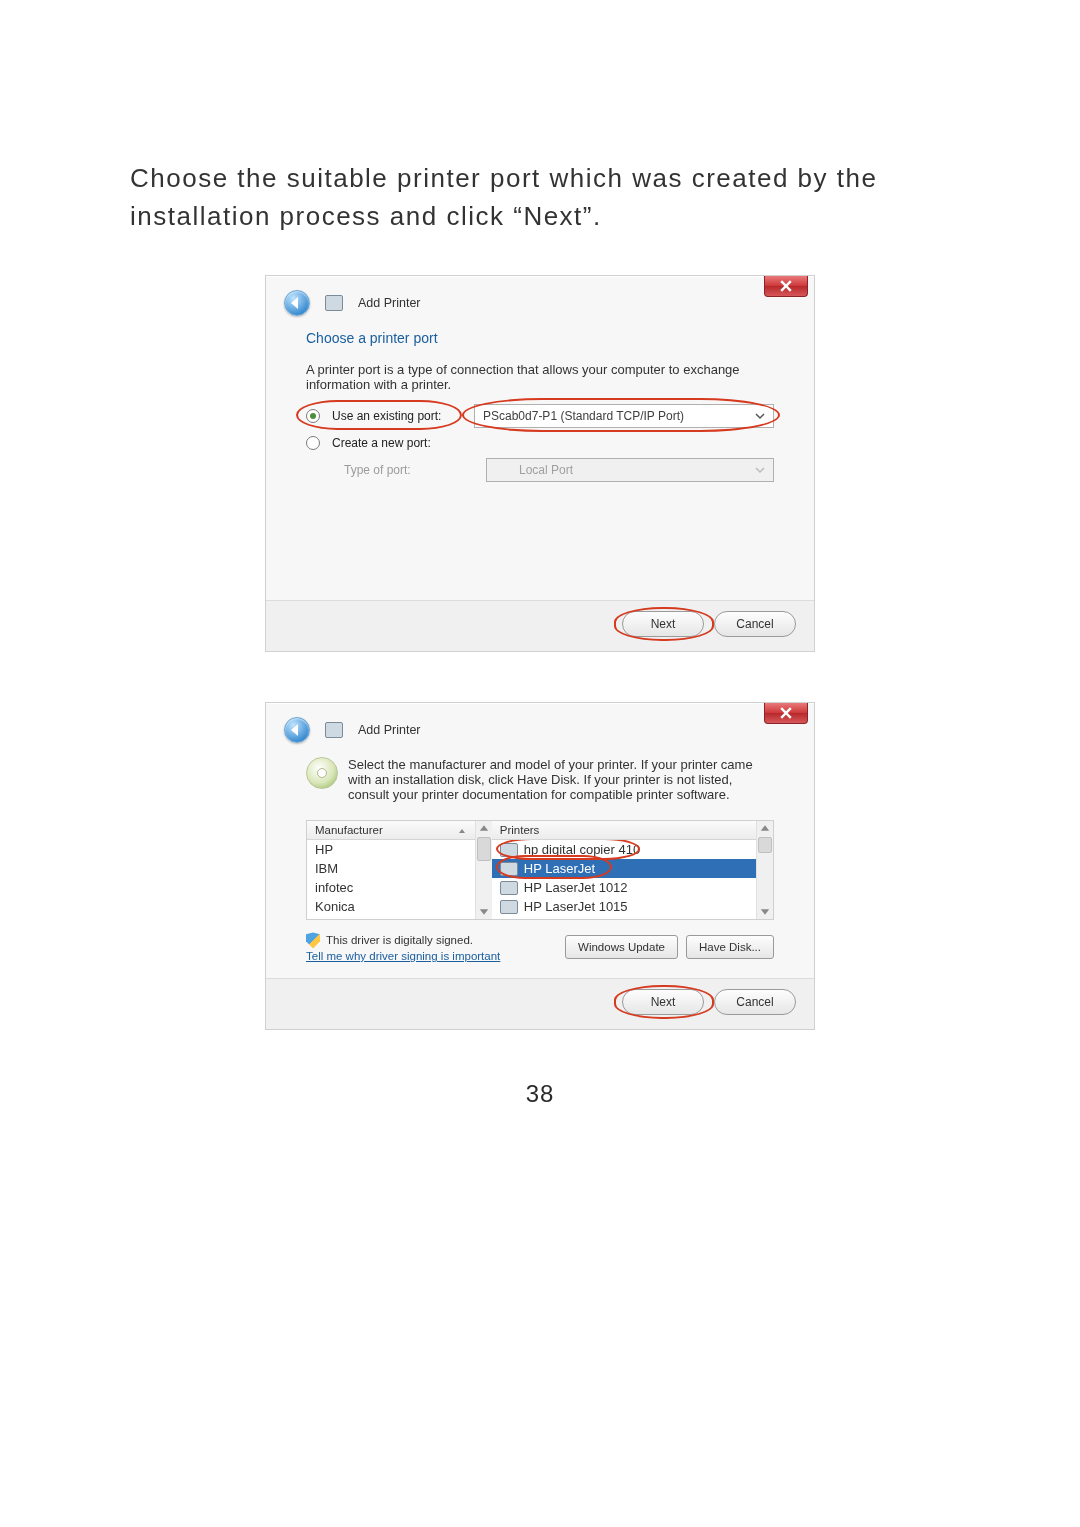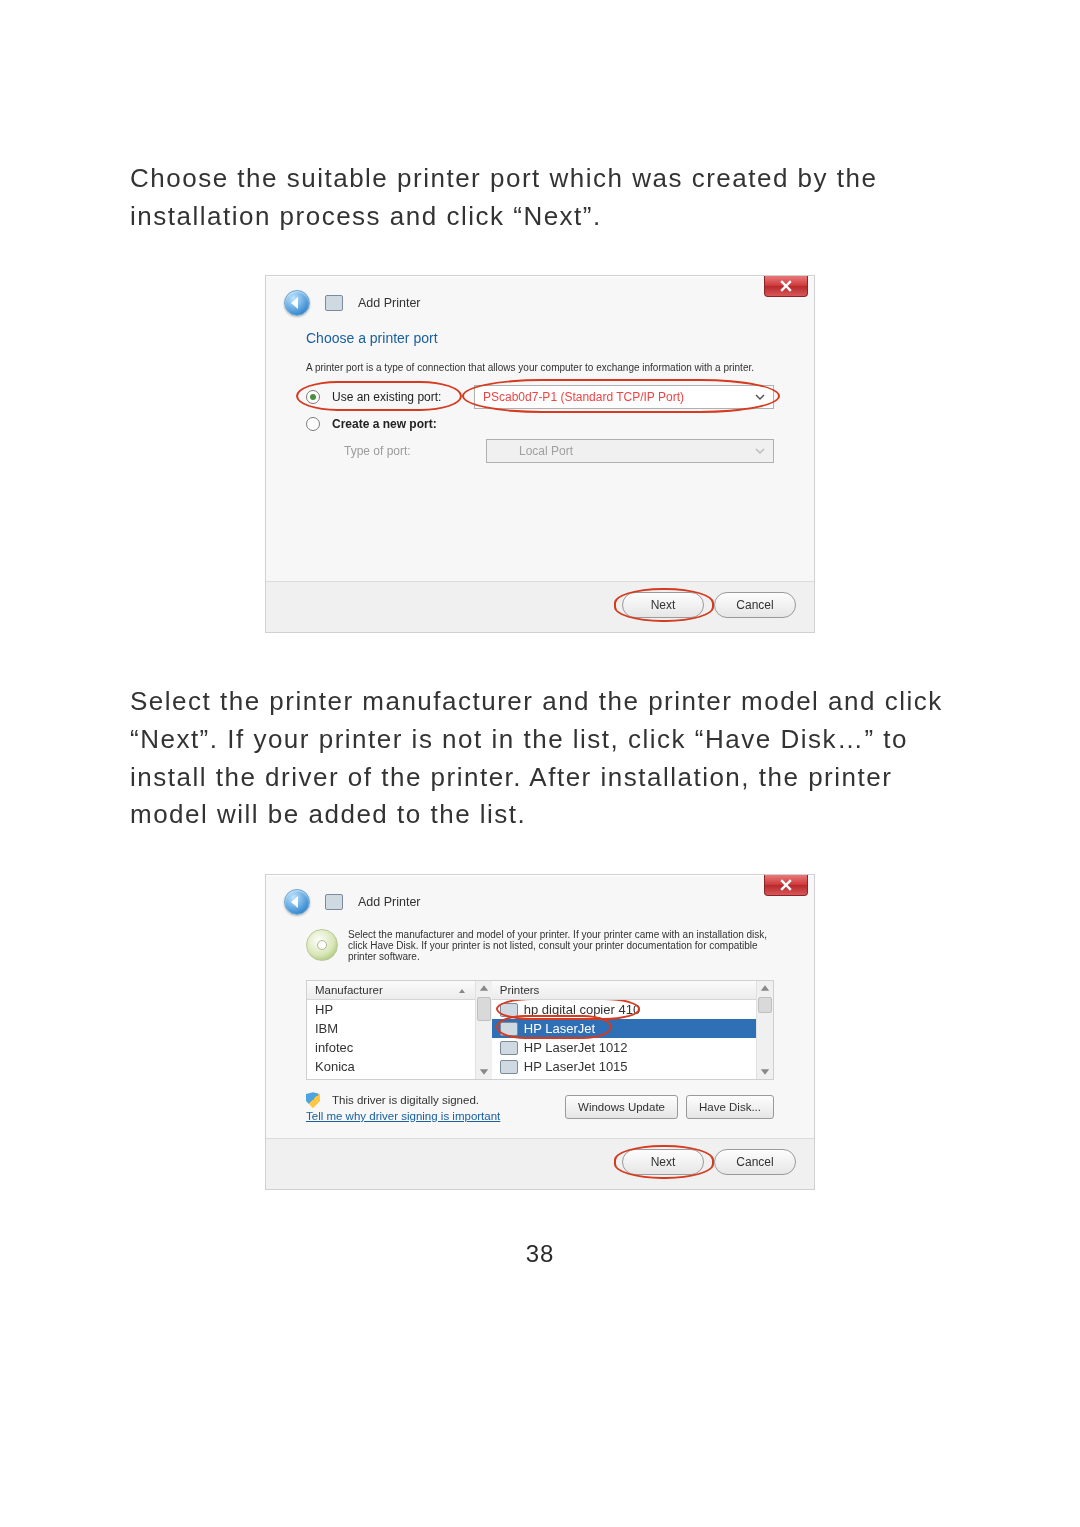--- a/index.html
+++ b/index.html
@@ -100,21 +100,21 @@
 
   .dialog-body {
     padding: 4px 40px 10px 40px;
   }
   .section-head {
     color: #1a5fa0;
     font-size: 14px;
     margin: 0 0 16px 0;
   }
   .helper {
-    font-size: 10px;
+    font-size: 13px;
     color: #333;
     margin: 0 0 12px 0;
   }
 
   
   .opt-row {
     display: flex;
     align-items: center;
     gap: 12px;
     margin-bottom: 8px;
@@ -141,21 +141,21 @@
   .combo {
     flex: 1;
     height: 22px;
     background: #fff;
     border: 1px solid #b0b0b0;
     display: flex;
     align-items: center;
     justify-content: space-between;
     padding: 0 4px 0 8px;
     font-size: 12px;
-    color: #ef4444;
+    color: #404040;
   }
   .combo.disabled {
     background: #f0f0f0;
     color: #a0a0a0;
     padding-left: 32px;
   }
   .combo .chev {
     width: 18px; height: 18px;
     display: flex; align-items: center; justify-content: center;
   }
@@ -297,21 +297,21 @@
     padding: 4px 0 6px 0;
   }
   .signed-left {
     display: flex;
     flex-direction: column;
     gap: 2px;
   }
   .signed-top {
     display: flex;
     align-items: center;
-    gap: 12px;
+    gap: 6px;
     font-size: 11.5px;
   }
   .shield {
     width: 14px; height: 16px;
     background: linear-gradient(135deg, #4fa3e0 0 50%, #ffc641 50% 100%);
     clip-path: polygon(50% 0, 100% 12%, 100% 55%, 50% 100%, 0 55%, 0 12%);
   }
   .link {
     color: #1a5fa0;
     text-decoration: underline;
@@ -376,21 +376,21 @@
             </span>
           </div>
 
           <div class="red-ellipse-wide" style="left:-10px; top:-4px; width:162px; height:26px;"></div>
 
           <div class="red-ellipse-wide" style="left:156px; top:-6px; right:-6px; height:30px; width:auto;"></div>
         </div>
 
         <div class="opt-row">
           <div class="radio"></div>
-          <div class="opt-label" style="width:130px;font-weight:bold;">Create a new port:</div>
+          <div class="opt-label" style="width:130px;">Create a new port:</div>
         </div>
 
         <div class="opt-row">
           <div style="width:12px;"></div>
           <div class="opt-label disabled" style="width:130px; padding-left:14px;">Type of port:</div>
           <div class="combo disabled">
             <span>Local Port</span>
             <span class="chev">
               <svg viewBox="0 0 10 10">
                   <path d="M1 3 L5 7 L9 3" fill="none" stroke="#bbb" stroke-width="1.5"></path>
@@ -402,21 +402,20 @@
 
       <div class="dialog-footer">
         <div class="btn">Next</div>
         <div class="btn">Cancel</div>
         <div class="ellipse-btn" style="right:100px; top:6px;"></div>
       </div>
 
     </div>
   </div>
 
-  <p class="body-text">Select the printer manufacturer and the printer model and click “Next”. If your printer is not in the list, click “Have Disk…” to install the driver of the printer. After installation, the printer model will be added to the list.</p>
 
   <div class="dialog-wrap">
     <div class="dialog">
 
       <div class="dialog-header">
         <div class="close-btn">
           <svg viewBox="0 0 10 10">
             <path d="M1 1 L9 9 M9 1 L1 9" stroke="#fff" stroke-width="2" fill="none"></path>
           </svg>
         </div>

